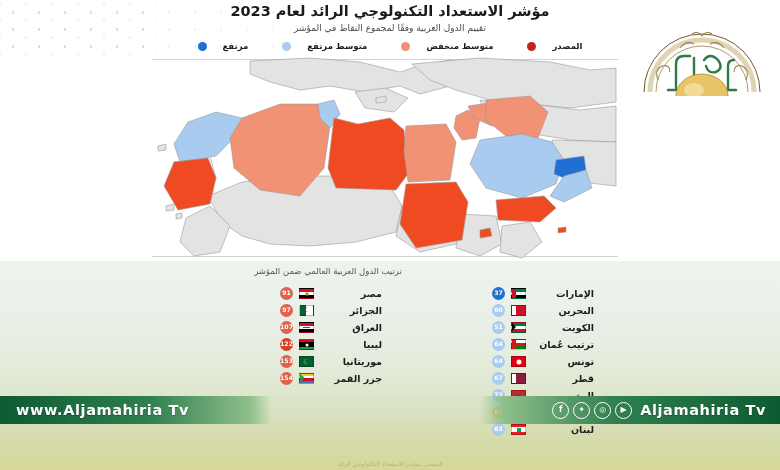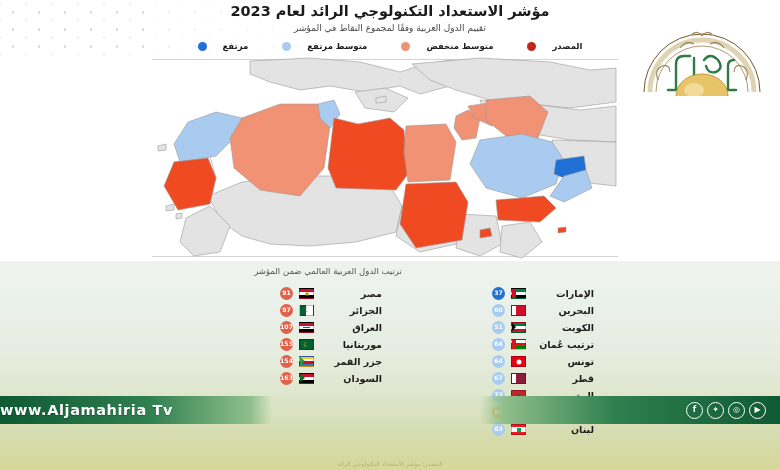--- a/index.html
+++ b/index.html
@@ -144,21 +144,21 @@
       border-top:4.5px solid transparent;border-bottom:4.5px solid transparent;border-left:5px solid #007229;}
 
   
   .bar{
     position:absolute;top:396px;height:28px;z-index:8;
     display:flex;align-items:center;
   }
   .bar-left{
     left:0;width:272px;
     background:linear-gradient(90deg,#0e5a33 0%,#2f7f4f 55%,#8fbf8b 92%,rgba(190,214,170,0) 100%);
-    justify-content:flex-start;box-sizing:border-box;
+    justify-content:flex-start;padding-left:16px;box-sizing:border-box;
   }
   .bar-right{
     right:0;width:300px;
     background:linear-gradient(270deg,#0e5a33 0%,#2f7f4f 55%,#8fbf8b 92%,rgba(190,214,170,0) 100%);
     justify-content:flex-end;padding-right:14px;box-sizing:border-box;gap:8px;
   }
   .bar-text{
     font-size:14.5px;font-weight:bold;color:#fff;letter-spacing:.6px;
     text-shadow:0 1px 1px rgba(0,0,0,.25);white-space:nowrap;
   }
@@ -354,44 +354,45 @@
           <span class="badge" style="background: rgb(225, 98, 74);">97</span>
           <span class="flag f-dza"></span>
           <span class="cname">الجزائر</span>
         </div>
         <div class="row">
           <span class="badge" style="background: rgb(225, 98, 74);">107</span>
           <span class="flag f-irq"></span>
           <span class="cname">العراق</span>
         </div>
         <div class="row">
+          <span class="badge" style="background: rgb(216, 64, 43);">122</span>
+          <span class="flag f-lby"></span>
+          <span class="cname">ليبيا</span>
+        </div>
+        <div class="row">
           <span class="badge" style="background: rgb(225, 98, 74);">153</span>
           <span class="flag f-mrt"></span>
           <span class="cname">موريتانيا</span>
         </div>
         <div class="row">
           <span class="badge" style="background: rgb(225, 98, 74);">154</span>
           <span class="flag f-com"></span>
           <span class="cname">جزر القمر</span>
-        </div>
-        <div class="row">
-          <span class="badge" style="background: rgb(225, 98, 74);">163</span>
-          <span class="flag f-sdn"></span>
-          <span class="cname">السودان</span>
         </div>
       </div>
   </div>
 
   <div class="bar bar-left">
     <span class="bar-text">www.Aljamahiria Tv</span>
   </div>
 
   <div class="bar bar-right">
     <div class="socials" id="socials">
         <span class="soc">f</span>
         <span class="soc">✦</span>
         <span class="soc">◎</span>
         <span class="soc">▶</span>
       </div>
+    <span class="bar-text">Aljamahiria Tv</span>
   </div>
 
   <div class="source">المصدر: مؤشر الاستعداد التكنولوجي الرائد</div>
 </div>
 
 </body></html>

